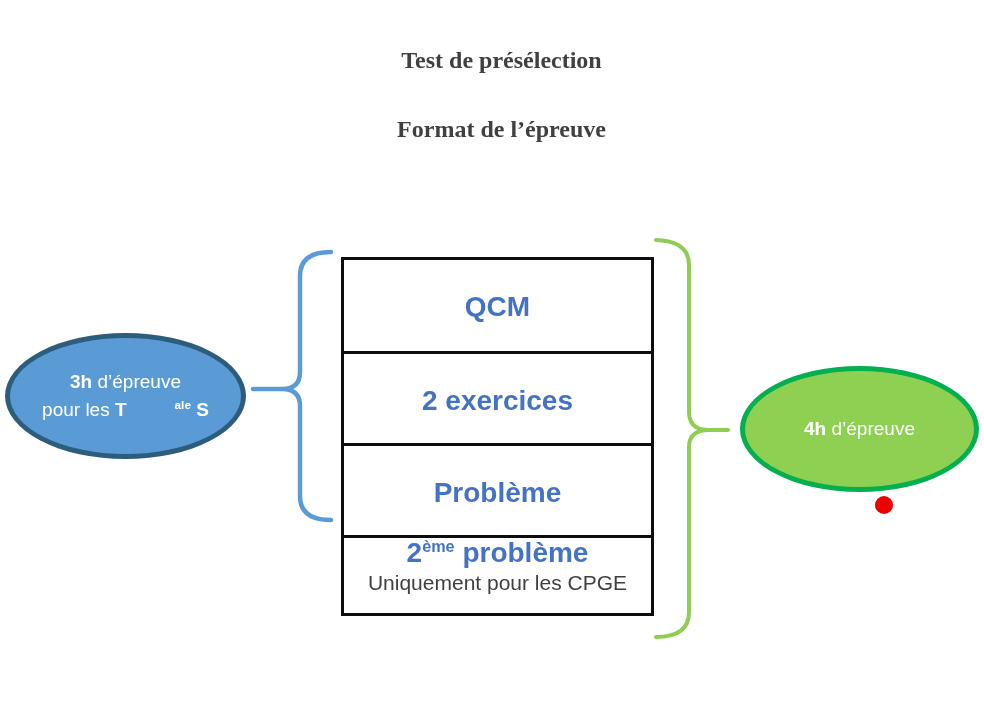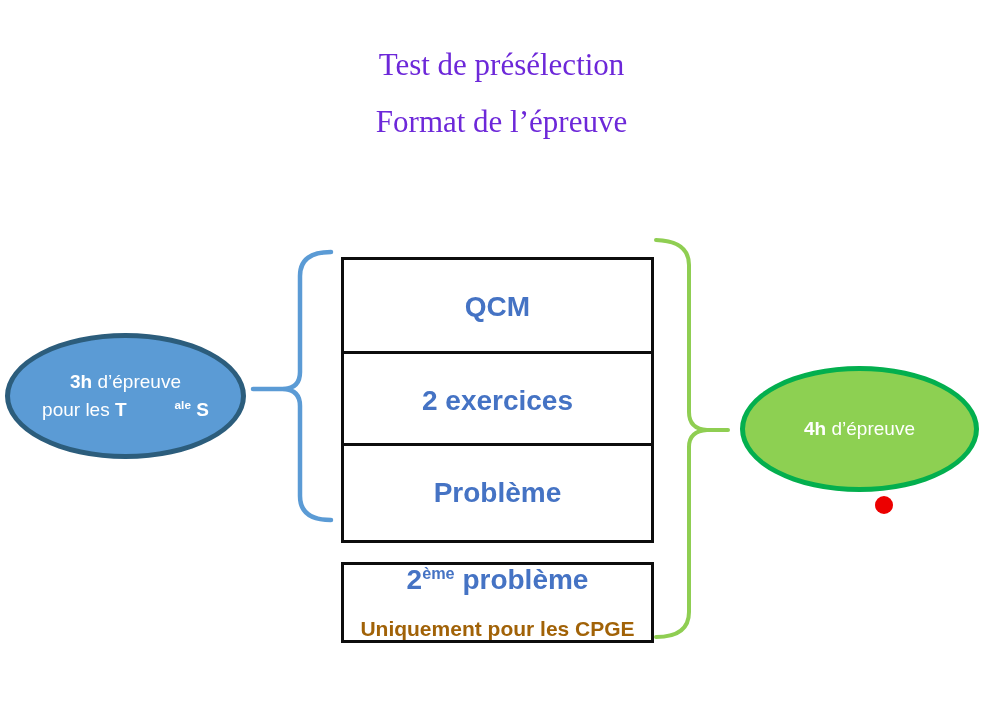--- a/index.html
+++ b/index.html
@@ -4,44 +4,44 @@
 <style>
   html,body { margin:0; padding:0; background:#ffffff; }
   .canvas {
     position:relative; width:984px; height:713px; background:#ffffff;
     font-family:"Liberation Sans", sans-serif; overflow:hidden;
   }
   
   .title-wrap { position:absolute; left:19px; top:0; width:965px; text-align:center; }
   .title-line {
     position:absolute; left:0; width:100%;
-    font-family:"Liberation Serif", serif; font-weight:normal;
-    font-size:31px; color:#6d28d9; white-space:nowrap;
+    font-family:"Liberation Serif", serif; font-weight:bold;
+    font-size:24px; color:#404040; white-space:nowrap;
   }
   .title-line.l1 { top:47px; }
-  .title-line.l2 { top:104px; }
+  .title-line.l2 { top:116px; }
 
   
   .overlay { position:absolute; left:0; top:0; pointer-events:none; }
   .overlay path { fill:none; stroke-linecap:round; stroke-linejoin:round; }
 
   
   .fbox {
     position:absolute; left:341px; width:313px; height:100px;
     border:3px solid #0d0d0d; background:#ffffff; box-sizing:border-box;
     display:flex; align-items:center; justify-content:center;
     color:#4573C4; font-weight:bold; font-size:28px; white-space:nowrap;
   }
   .fbox.b1 { top:257px; }
   .fbox.b2 { top:351px;justify-content:center; }
   .fbox.b3 { top:443px; }
-  .fbox.b4 { top:535px; height:81px; flex-direction:column; justify-content:space-between; gap:2px;margin-top:27px; }
+  .fbox.b4 { top:535px; height:81px; flex-direction:column; justify-content:flex-start; gap:2px; }
   .fbox .main-line { line-height:1.1; }
   .fbox sup { font-size:58%; vertical-align:super; line-height:0; }
-  .fbox .note { font-size:21px; color:#a16207; font-weight:bold; line-height:1.1; }
+  .fbox .note { font-size:21px; color:#404040; font-weight:normal; line-height:1.1; }
 
   
   .bubble {
     position:absolute; border-radius:50%; box-sizing:border-box;
     display:flex; flex-direction:column; align-items:center; justify-content:center;
     color:#ffffff; font-size:19px; line-height:1.5; white-space:nowrap;
   }
   .bubble .bub-line { font-weight:normal; }
   .bubble b { font-weight:bold; }
   .bubble sup { font-size:62%; vertical-align:super; line-height:0; font-weight:bold;margin-left:48px; }

